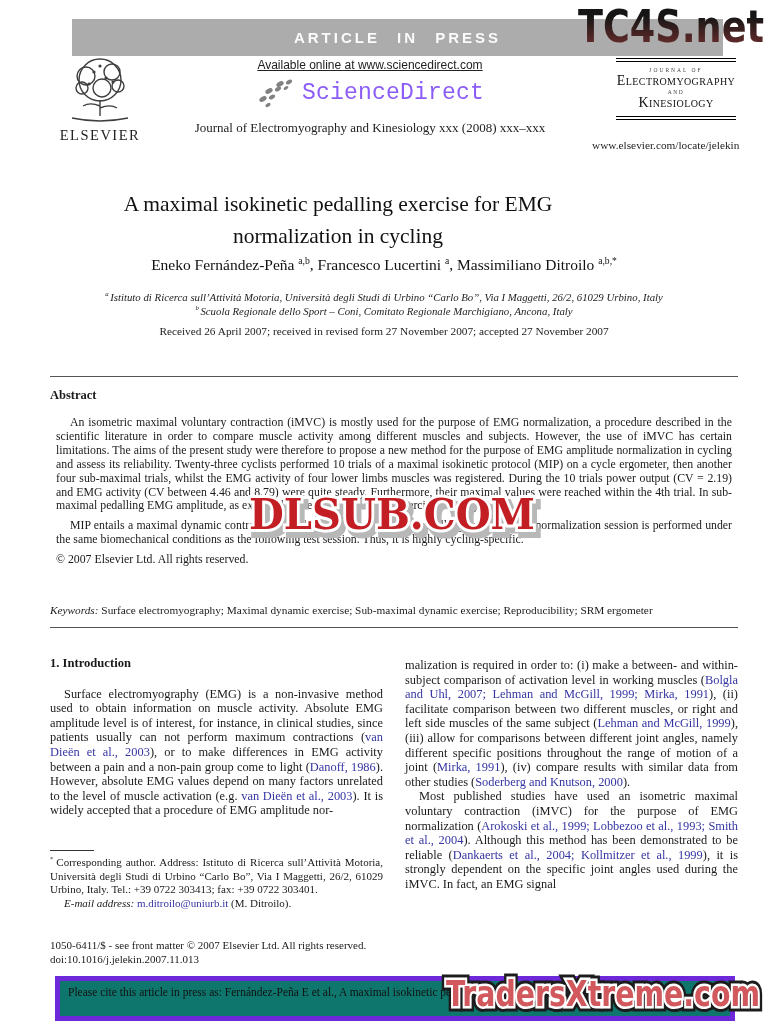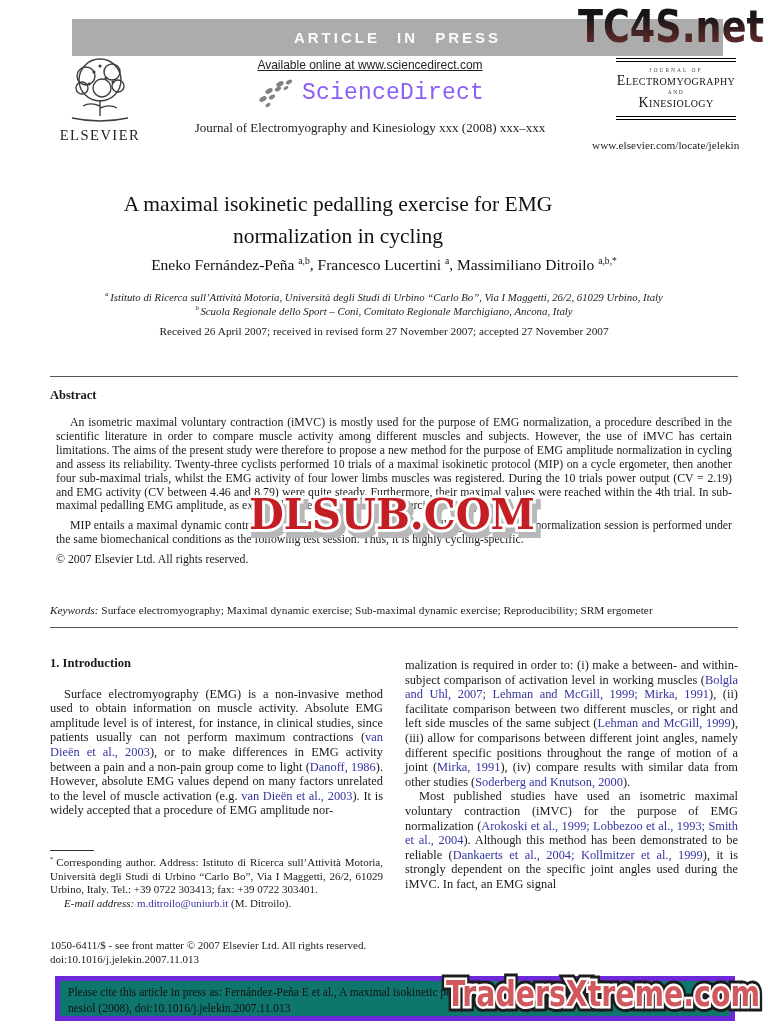--- a/index.html
+++ b/index.html
@@ -185,21 +185,20 @@
     <p><sup>* </sup><span>Corresponding author. Address: Istituto di Ricerca sull’Attività Motoria, Università degli Studi di Urbino “Carlo Bo”, Via I Maggetti, 26/2, 61029 Urbino, Italy. Tel.: +39 0722 303413; fax: +39 0722 303401.</span></p>
     <p class="email-line"><span class="seg-i">E-mail address: </span><span class="seg-cite">m.ditroilo@uniurb.it</span><span> (M. Ditroilo).</span></p>
   </div>
   <div class="abs issn">
     <div>1050-6411/$ - see front matter © 2007 Elsevier Ltd. All rights reserved.</div>
     <div>doi:10.1016/j.jelekin.2007.11.013</div>
   </div>
 
   <div class="abs citebox">
     <div>Please cite this article in press as: Fernández-Peña E et al., A maximal isokinetic pedalling exercise for EMG ..., J Electromyogr Ki-</div>
-    <div>nesiol (2008), doi:10.1016/j.jelekin.2007.11.013</div>
   </div>
 
   <svg class="abs wm-mid" width="320" height="70">
     <text x="164" y="49" text-anchor="middle" font-family="DejaVu Serif, serif" font-weight="bold" font-size="43" fill="#a6a6a6" stroke="#b8b8b8" stroke-width="8" transform="translate(4,5)" textLength="286" lengthAdjust="spacingAndGlyphs">DLSUB.COM</text>
     <text x="164" y="49" text-anchor="middle" font-family="DejaVu Serif, serif" font-weight="bold" font-size="43" fill="#c41e25" stroke="#ffffff" stroke-width="6" paint-order="stroke" textLength="286" lengthAdjust="spacingAndGlyphs">DLSUB.COM</text>
   </svg>
 
   <svg class="abs wm-bot" width="330" height="56">
     <text x="165" y="40" text-anchor="middle" font-family="DejaVu Sans, sans-serif" font-weight="bold" font-size="36" fill="#1c1c1c" stroke="#1c1c1c" stroke-width="11" textLength="314" lengthAdjust="spacingAndGlyphs">TradersXtreme.com</text>
     <text x="165" y="40" text-anchor="middle" font-family="DejaVu Sans, sans-serif" font-weight="bold" font-size="36" fill="#d1585c" stroke="#ffffff" stroke-width="5" paint-order="stroke" textLength="314" lengthAdjust="spacingAndGlyphs">TradersXtreme.com</text>

